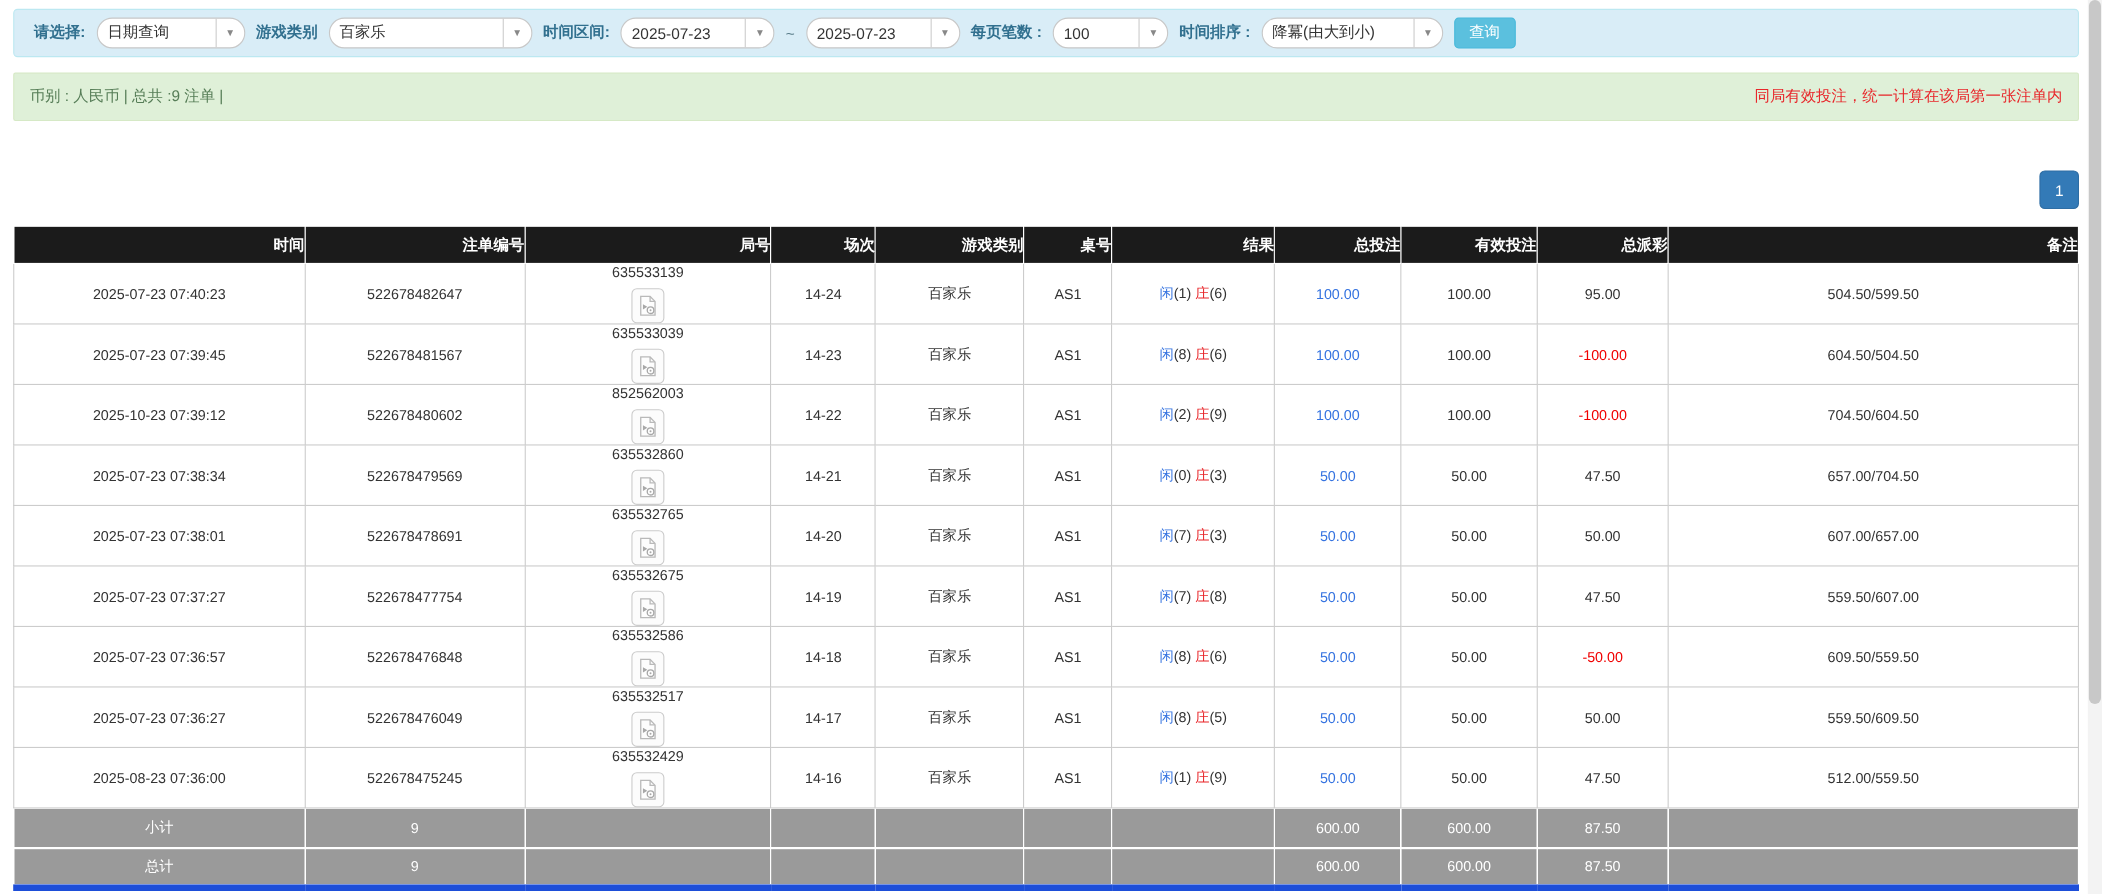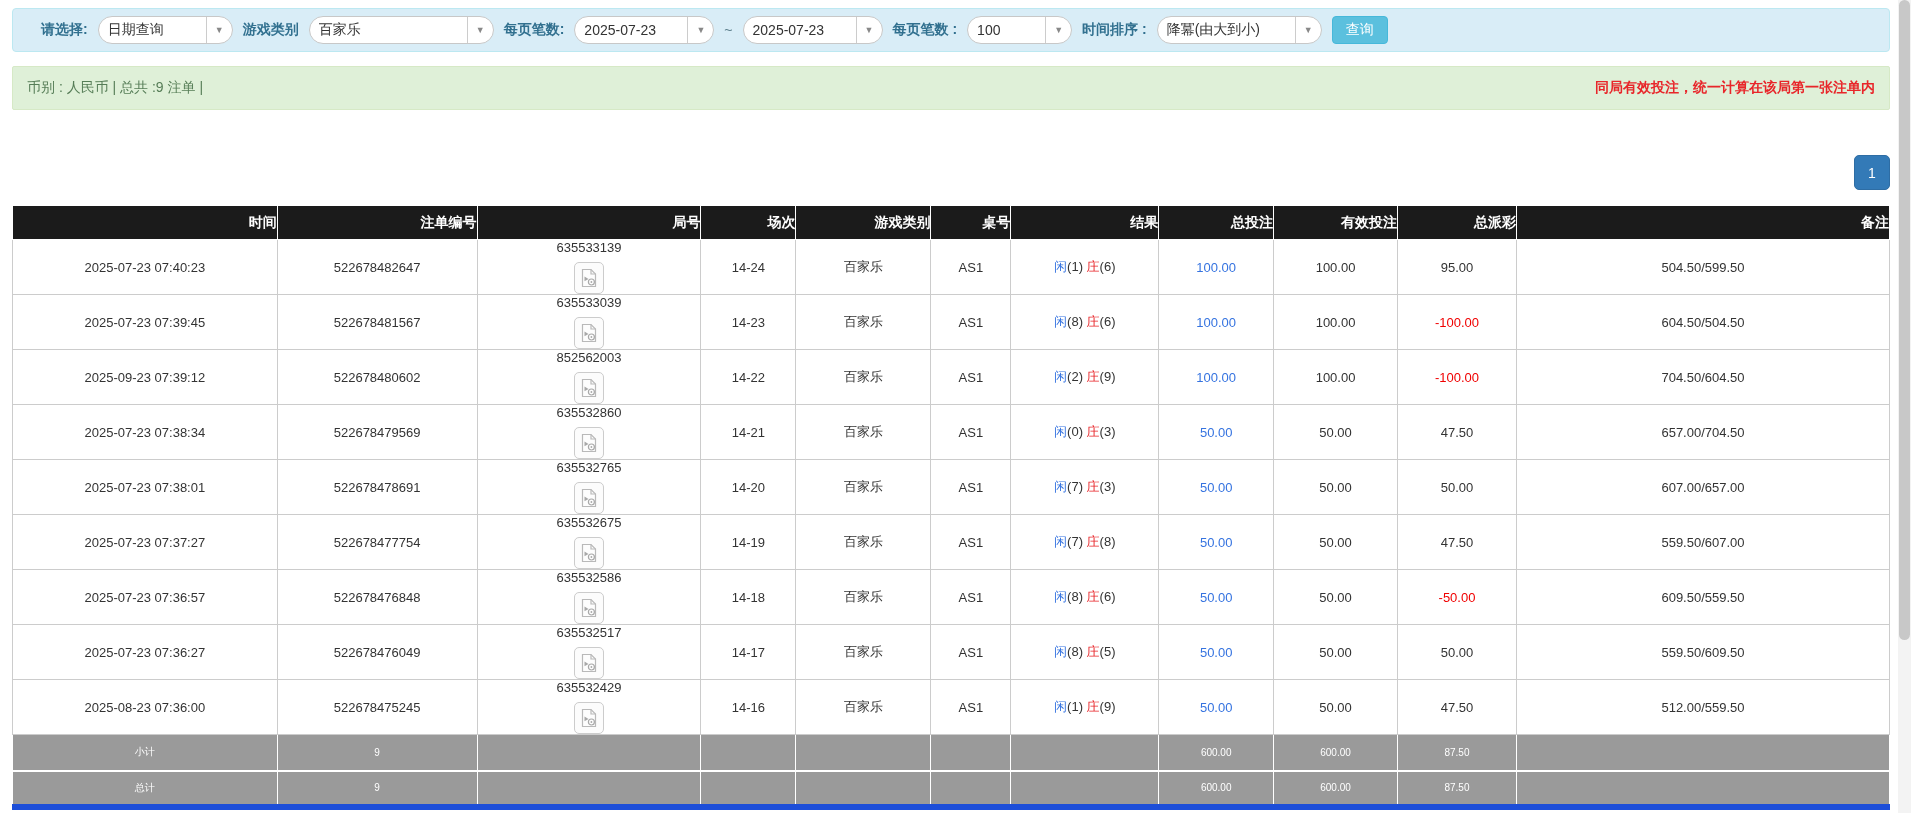--- a/index.html
+++ b/index.html
@@ -3,38 +3,38 @@
 <meta charset="utf-8">
 <style>
   * { margin:0; padding:0; box-sizing:border-box; }
   html,body { width:1911px; height:813px; overflow:hidden; background:#fff;
               font-family:"Liberation Sans","DejaVu Sans",sans-serif; }
   .page { position:relative; width:1911px; height:813px; padding:8px 21px 0 12px; }
 
   
   .filter-bar { display:flex; align-items:center; gap:10px; height:44px;
     background:var(--filter-bg,#d9edf7); border:1px solid var(--filter-border,#bce8f1);
-    border-radius:4px; padding:0 28px; }
+    border-radius:4px; padding:0 18px; }
   .f-label { color:var(--label-blue,#31708f); font-weight:bold; font-size:14px; white-space:nowrap; }
   .combo { display:flex; align-items:stretch; height:28px; background:#fff;
     border:1px solid #c8c8c8; border-radius:14px; }
   .combo .val { flex:1; display:flex; align-items:center; padding:0 9px; font-size:14px; color:#333; white-space:nowrap; overflow:hidden; }
   .combo .caret { width:26px; display:flex; align-items:center; justify-content:center;
     border-left:1px solid #ccc; color:#888; font-size:9px; cursor:pointer; }
   .w135{width:135px}.w185{width:185px}.w140{width:140px}.w105{width:105px}.w165{width:165px}
   .tilde { color:#5a7d8a; font-size:14px; }
   .search-btn { height:28px; padding:0 13px; background:var(--btn-search,#5bc0de); color:#fff;
     border:1px solid #46b8da; border-radius:4px; font-size:14px; cursor:pointer; }
 
   
   .summary-bar { margin-top:14px; height:44px; display:flex; align-items:center; justify-content:space-between;
     background:var(--success-bg,#dff0d8); border:1px solid var(--success-border,#d6e9c6);
     border-radius:2px; padding:0 14px;gap:16px; }
   .summary-left { color:var(--success-text,#567d57); font-size:14px; }
-  .summary-right { color:var(--alert-red,#e8262a); font-size:14px;font-weight:bold; }
+  .summary-right { color:var(--alert-red,#e8262a); font-size:14px; }
 
   
   .pager-row { margin-top:45px; height:35px; display:flex; justify-content:flex-end; }
   .page-btn { min-width:36px; height:35px; display:flex; align-items:center; justify-content:center;
     background:var(--page-active,#337ab7); border:1px solid #2e6da4; border-radius:5px;
     color:#fff; font-size:14px; cursor:pointer; }
 
   
   table { width:100%; margin-top:15px; border-collapse:collapse; table-layout:fixed; }
   th { background:var(--header-bg,#1b1b1b); color:#fff; font-size:14px; font-weight:bold;
@@ -43,21 +43,21 @@
   td { border:1px solid #ccc; font-size:13px; color:#333; text-align:center; height:53px;
        overflow:hidden; white-space:nowrap; }
   .round-cell { display:flex; align-items:center; justify-content:center; gap:7px;flex-direction:column; }
   .video-btn { width:30px; height:32px; display:inline-flex; align-items:center; justify-content:center;
     background:#fcfcfc; border:1px solid #ccc; border-radius:5px; cursor:pointer; }
   .player { color:var(--link-blue,#3573e0); }
   .banker { color:var(--banker-red,#e8262a); }
   .bet-link { color:var(--link-blue,#3573e0); cursor:pointer; }
   .neg { color:var(--neg-red,#f00000); }
   tr.sumrow td { background:var(--summary-bg,#9a9a9a); color:#fff; height:36px;
-    border:1px solid #fff; border-bottom:2px solid #fff; font-size:10px; }
+    border:1px solid #fff; border-bottom:2px solid #fff; font-size:13px; }
   tr.sumrow:last-child td { border-bottom:6px solid #1d4ed8;margin-top:16px; }
 
   
   .scrollbar { position:absolute; top:0; right:0; width:13px; height:813px; background:#f3f3f3; }
   .scroll-thumb { position:absolute; top:0; left:1px; width:11px; height:640px; background:#c8c8c8; border-radius:6px; }
 </style>
 </head>
 <body>
 
 <div class="page">
@@ -68,21 +68,21 @@
       <span class="val">日期查询</span>
       <span class="caret">▼</span>
     </div>
 
     <span class="f-label">游戏类别</span>
     <div class="combo w185">
       <span class="val">百家乐</span>
       <span class="caret">▼</span>
     </div>
 
-    <span class="f-label">每页笔数:</span>
+    <span class="f-label">时间区间:</span>
     <div class="combo w140">
       <span class="val">2025-07-23</span>
       <span class="caret">▼</span>
     </div>
     <span class="tilde">~</span>
     <div class="combo w140">
       <span class="val">2025-07-23</span>
       <span class="caret">▼</span>
     </div>
 
@@ -192,21 +192,21 @@
     <td>
       <span class="player">闲</span><span>(8)</span>
       <span class="banker">庄</span><span>(6)</span>
     </td>
     <td><span class="bet-link">100.00</span></td>
     <td>100.00</td>
     <td class="neg">-100.00</td>
     <td>604.50/504.50</td>
   </tr>
         <tr>
-    <td>2025-09-23 07:39:12</td>
+    <td>2025-10-23 07:39:12</td>
     <td>522678480602</td>
     <td>
       <div class="round-cell">
         <span>852562003</span>
         <span class="video-btn">
           <svg width="18" height="20" viewBox="0 0 18 20">
             <path d="M2.5 1.5 H11 L15.5 6 V18.5 H2.5 Z" fill="#fdfdfd" stroke="#b9b9b9" stroke-width="1.2"></path>
             <path d="M11 1.5 V6 H15.5" fill="none" stroke="#b9b9b9" stroke-width="1.2"></path>
             <path d="M4.5 8.5 l4 2.4 -4 2.4 Z" fill="#a8a8a8"></path>
             <circle cx="11.4" cy="14" r="3" fill="none" stroke="#a8a8a8" stroke-width="1.2"></circle>

